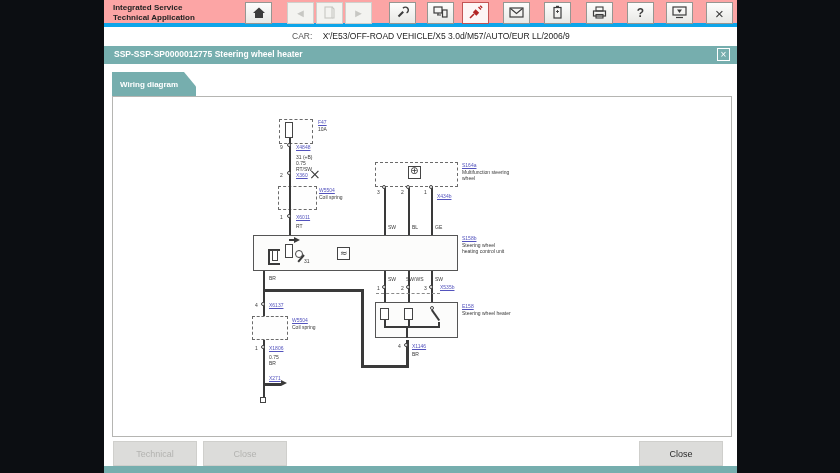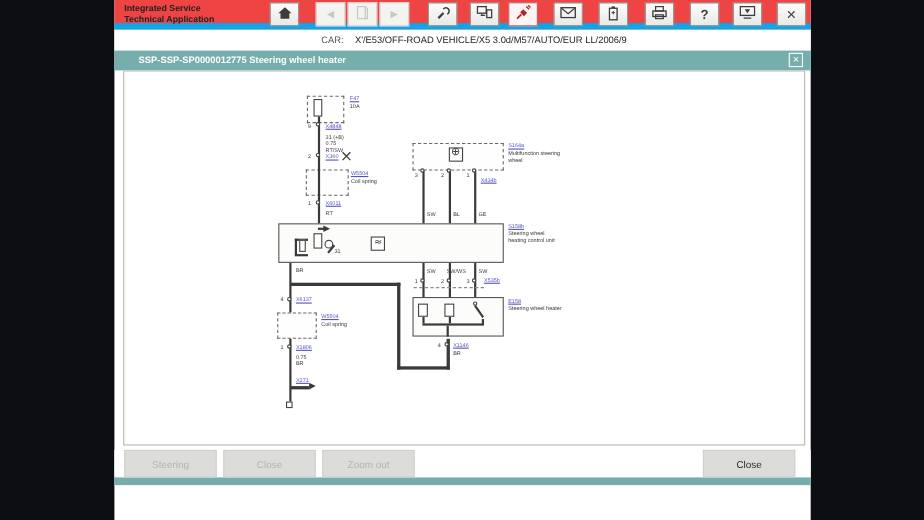--- a/index.html
+++ b/index.html
@@ -1,39 +1,39 @@
 <!DOCTYPE html>
 <html><head>
 <meta charset="utf-8">
 <style>
   html,body{margin:0;padding:0;width:840px;height:473px;overflow:hidden;background:#0c0e12;
     font-family:"Liberation Sans","DejaVu Sans",sans-serif;}
   *{box-sizing:border-box;}
   .app-window{position:absolute;left:104px;top:0;width:633px;height:473px;background:#ffffff;}
 
   
-  .toolbar{position:relative;height:27px;background:#ef4444;border-bottom:6px solid #0ea5e9;}
+  .toolbar{position:relative;height:27px;background:#fca5a5;border-bottom:4px solid #0ea5e9;}
   .app-title{position:absolute;left:9px;top:3px;font-size:8px;line-height:10px;font-weight:bold;color:#222;}
   .tb-btn{position:absolute;top:2px;width:27px;height:22px;border:1px solid #969692;
     background:linear-gradient(#fdfdfc,#e8e8e5);display:flex;align-items:center;justify-content:center;
     color:#3c3c3c;font-size:10px;padding:0;}
   .tb-btn.disabled{border-color:#d0d0cc;color:#c7c7c3;background:#f3f3f0;}
   .tb-btn.active{border-color:#c25454;color:#b32424;background:#fdf5f5;}
   .tb-glyph{font-size:11px;line-height:11px;}
 
   
   .vin-row{position:relative;height:19px;background:#fff;font-size:8.5px;color:#222;}
   .vin-label{position:absolute;left:10px;top:20px;color:#555;}
   .car-group{position:absolute;left:188px;top:4px;white-space:nowrap;}
   .car-label{color:#555;margin-right:8px;}
   .car-value{color:#1d1d1d;}
 
   
   .doc-bar{position:relative;height:18px;background:#76aeae;color:#fff;}
-  .doc-title{position:absolute;left:10px;top:3px;font-size:8.5px;font-weight:bold;white-space:nowrap;margin-left:12px;}
+  .doc-title{position:absolute;left:10px;top:3px;font-size:8.5px;font-weight:bold;white-space:nowrap;}
   .doc-close{position:absolute;right:7px;top:2px;width:13px;height:13px;border:1px solid #fff;
     color:#fff;font-size:10px;line-height:11px;text-align:center;background:transparent;padding:0;}
 
   
   .tab-row{position:relative;height:32px;background:#fff;}
   .tab{position:absolute;left:8px;bottom:0;width:84px;height:24px;background:#76aeae;color:#fff;
     font-size:8px;font-weight:bold;display:flex;align-items:center;padding-left:8px;
     clip-path:polygon(0 0,calc(100% - 12px) 0,100% 60%,100% 100%,0 100%);}
 
   
@@ -151,20 +151,25 @@
       <span class="car-label">CAR:</span>
       <span class="car-value">X'/E53/OFF-ROAD VEHICLE/X5 3.0d/M57/AUTO/EUR LL/2006/9</span>
     </span>
   </div>
 
   <div class="doc-bar">
     <span class="doc-title">SSP-SSP-SP0000012775 Steering wheel heater</span>
     <button class="doc-close">×</button>
   </div>
 
+  <div class="tab-row">
+    <div class="tab">
+      <span>Wiring diagram</span>
+    </div>
+  </div>
 
   <div class="diagram-panel" id="diagram-canvas">
       <div class="de boxd" style="left: 166px; top: 22px; width: 34px; height: 25px;"></div>
       <div class="de boxd" style="left: 165px; top: 89px; width: 39px; height: 24px;"></div>
       <div class="de boxd" style="left: 262px; top: 65px; width: 83px; height: 25px;"></div>
       <div class="de boxs" style="left: 140px; top: 138px; width: 205px; height: 36px;"></div>
       <div class="de boxs" style="left: 262px; top: 205px; width: 83px; height: 36px;"></div>
       <div class="de boxd" style="left: 139px; top: 219px; width: 36px; height: 24px;"></div>
       <div class="de wv" style="left: 176px; top: 47px; height: 91px; width: 2px;"></div>
       <div class="de wv" style="left: 271px; top: 90px; height: 48px; width: 2px;"></div>
@@ -266,19 +271,18 @@
       <div class="de lb" style="left: 179px; top: 220px;">W5504</div>
       <div class="de ld" style="left: 179px; top: 227px;">Coil spring</div>
       <div class="de pin" style="left: 142px; top: 248px;">1</div>
       <div class="de lb" style="left: 156px; top: 248px;">X1806</div>
       <div class="de ld" style="left: 156px; top: 257px;">0.75</div>
       <div class="de ld" style="left: 156px; top: 263px;">BR</div>
       <div class="de lb" style="left: 156px; top: 278px;">X271</div>
     </div>
 
   <div class="footer">
-    <button class="f-btn disabled">Steering</button>
+    <button class="f-btn disabled">Technical</button>
     <button class="f-btn disabled">Close</button>
-    <button class="f-btn disabled">Zoom out</button>
     <button class="f-btn close">Close</button>
   </div>
   <div class="bottom-strip"></div>
 </div>
 
 </body></html>

